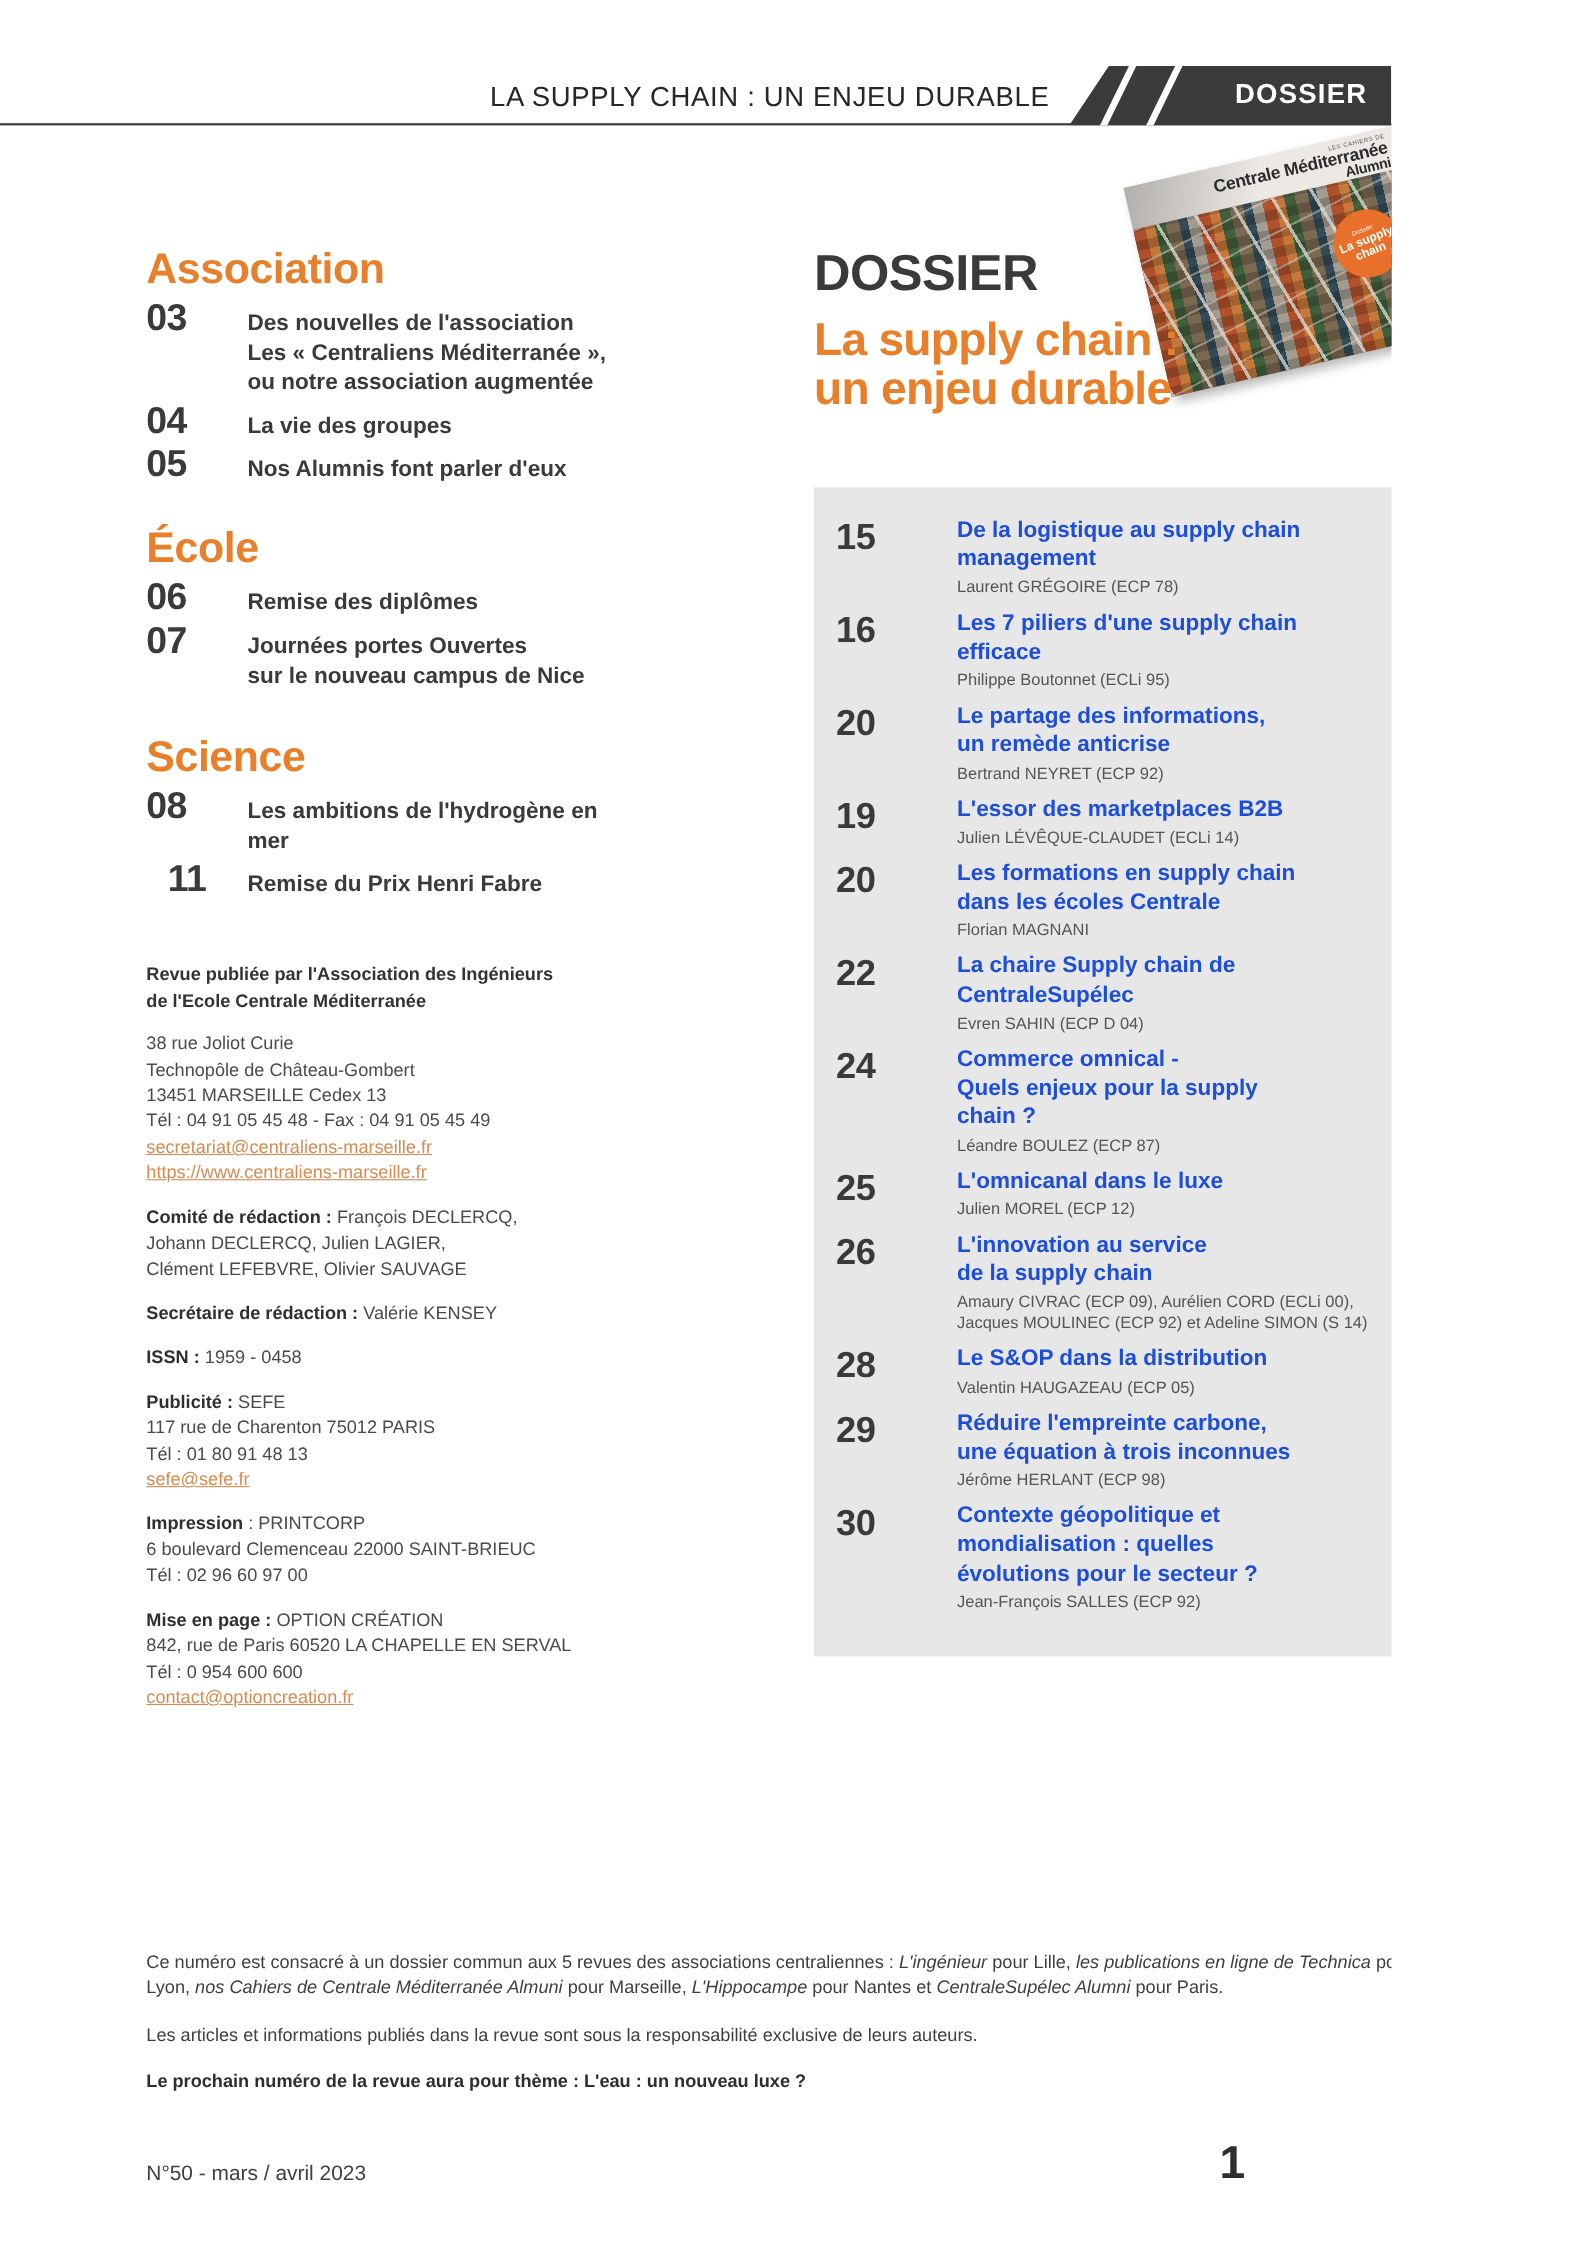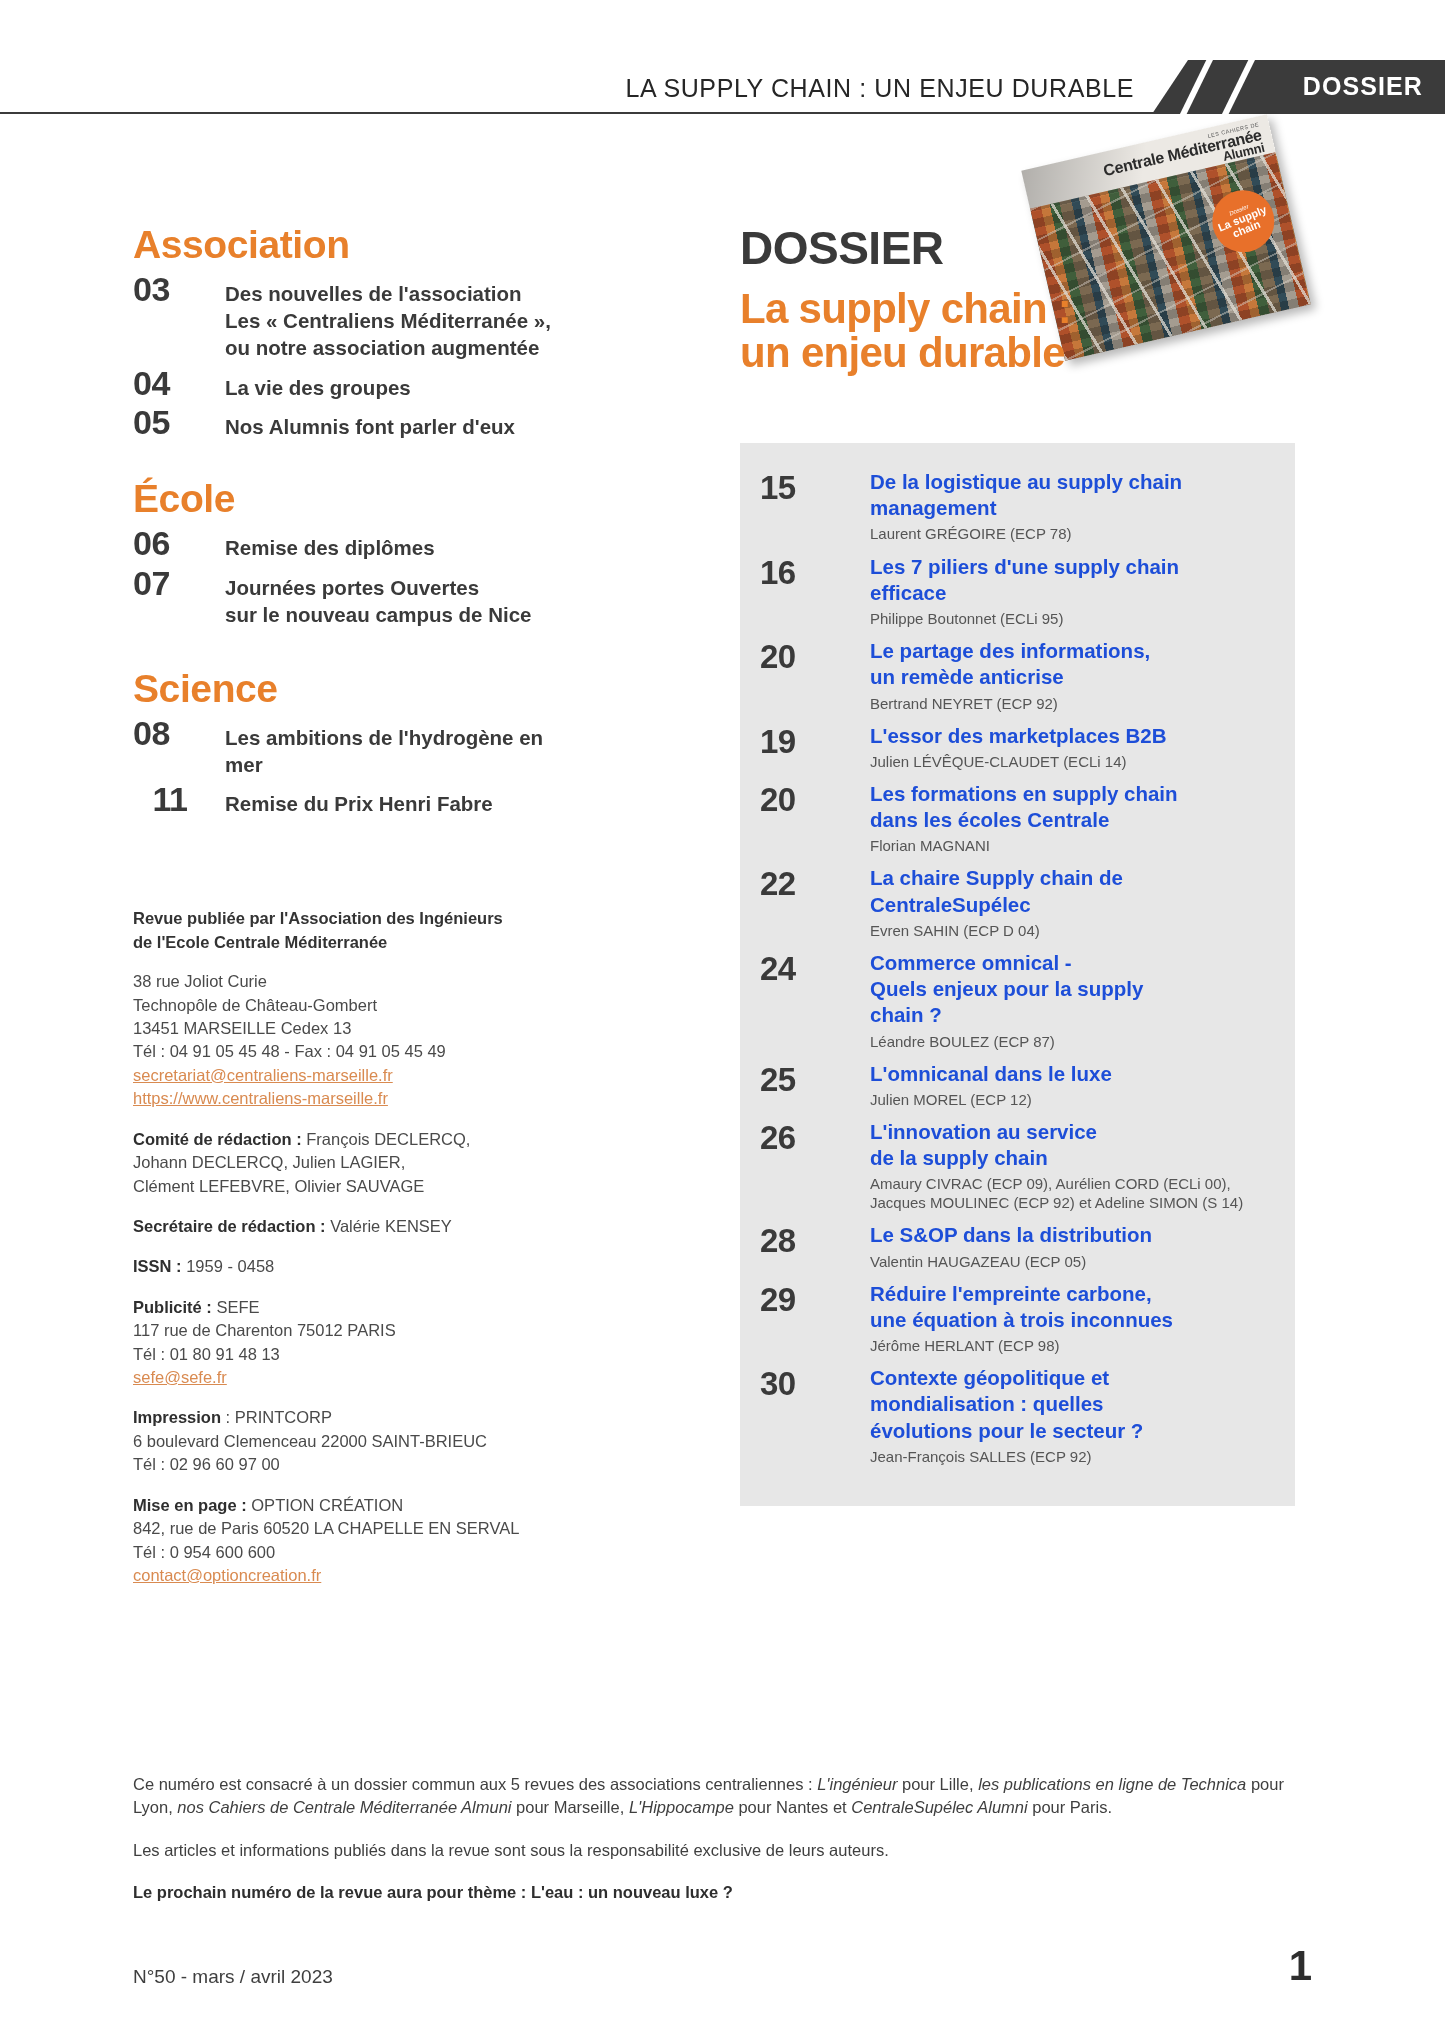--- a/index.html
+++ b/index.html
@@ -2,21 +2,21 @@
 <html lang="fr"><head>
 <meta charset="utf-8">
 <style>
   html, body {
     margin: 0;
     padding: 0;
     background: #ffffff;
   }
   .page {
     position: relative;
-    width: 1445px;
+    width: 1265px;
     height: 2044px;
     background: #ffffff;
     font-family: "Liberation Sans", sans-serif;
     color: #3a3a3a;
     overflow: hidden;
   }
 
   
   .runhead {
     position: absolute;
@@ -121,21 +121,21 @@
   .toc-title {
     font-size: 20.5px;
     font-weight: bold;
     color: #3a3a3a;
     line-height: 1.31;
     padding-top: 9px;
   }
 
   
   .colophon {
-    margin-top: 89px;
+    margin-top: 57px;
     font-size: 16.5px;
     line-height: 1.42;
     color: #4a4a4a;
   }
   .colophon p { margin: 0 0 17px 0; }
   .colophon .lead {
     font-weight: bold;
     color: #333;
     margin-bottom: 16px;
   }

